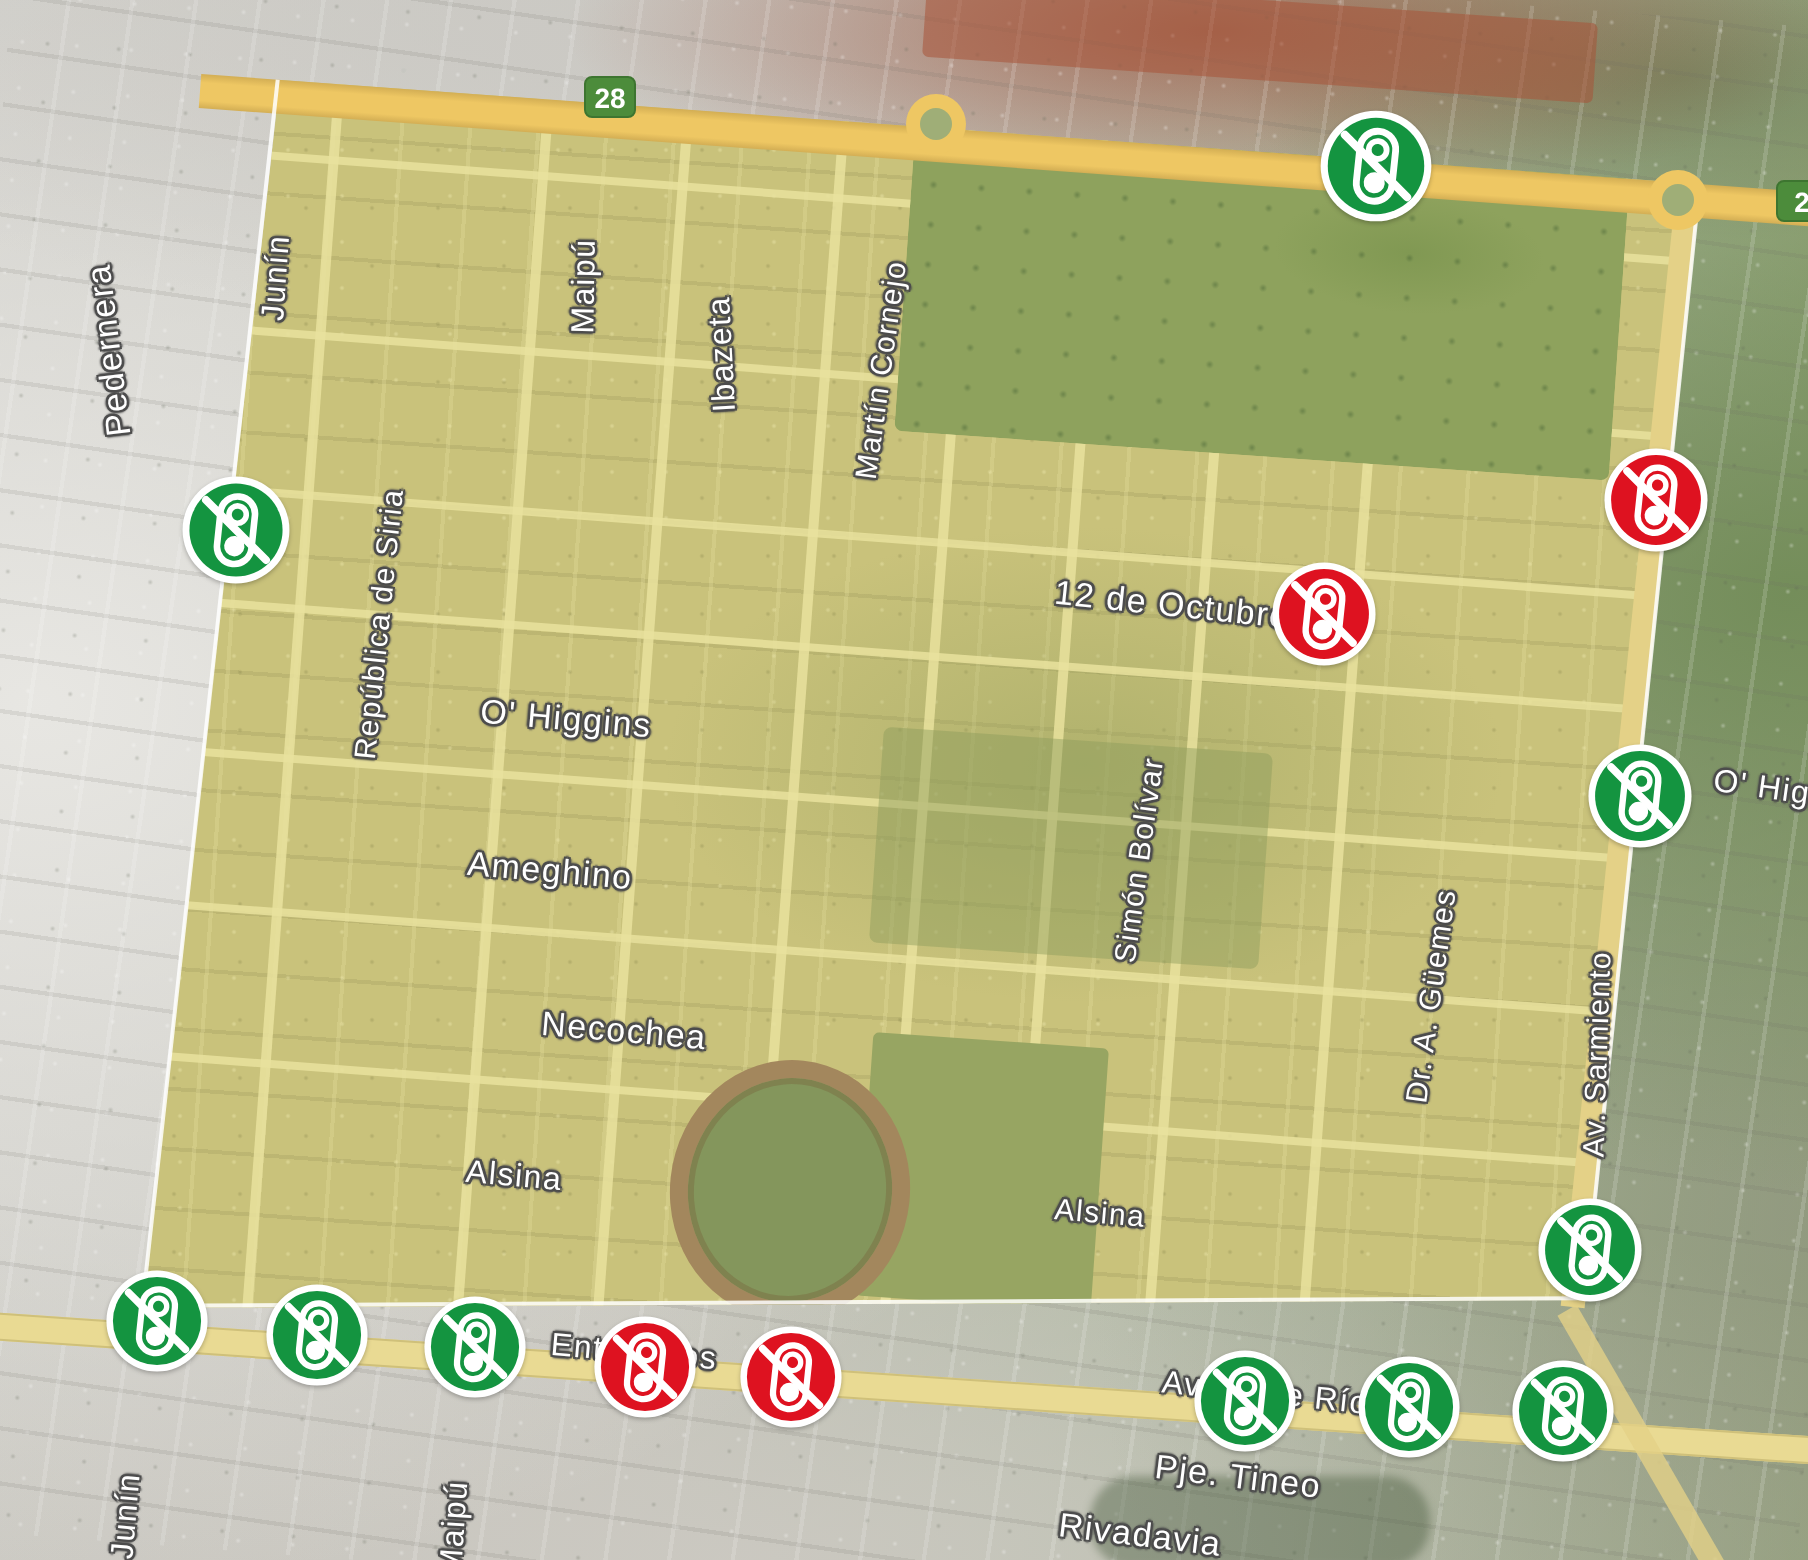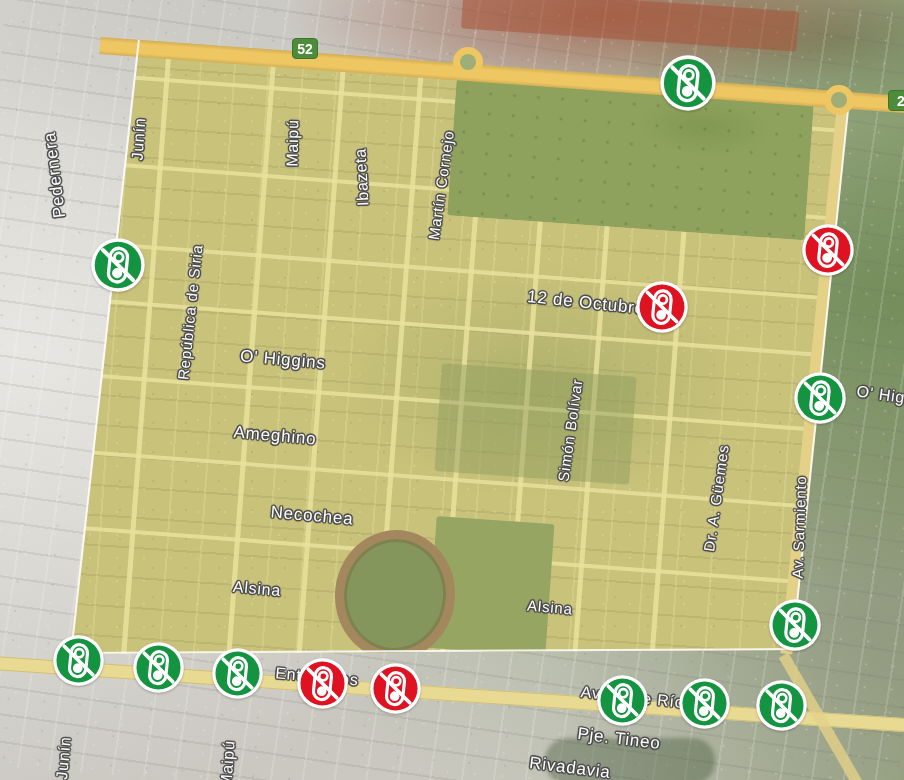--- a/index.html
+++ b/index.html
@@ -133,21 +133,21 @@
   <div class="roundabout ra-1 z6">
       <div class="island"></div>
     </div>
   <div class="roundabout ra-2 z6">
       <div class="island"></div>
     </div>
 
   <div class="patch trees-bottom z6"></div>
 
   <div class="layer z7" id="badges-layer">
-      <div class="badge" style="left: 292px; top: 38px;">52</div>
+      <div class="badge" style="left: 292px; top: 38px;">28</div>
       <div class="badge" style="left: 888px; top: 90px;">2</div>
     </div>
   <div class="layer z8" id="labels-layer">
       <div class="slabel" style="left: 55px; top: 175px; font-size: 17px; transform: translate(-50%, -50%) rotate(-97deg);">Pedernera</div>
       <div class="slabel" style="left: 139px; top: 139px; font-size: 16px; transform: translate(-50%, -50%) rotate(-86deg);">Junín</div>
       <div class="slabel" style="left: 293px; top: 143px; font-size: 16px; transform: translate(-50%, -50%) rotate(-89deg);">Maipú</div>
       <div class="slabel" style="left: 362px; top: 177px; font-size: 16px; transform: translate(-50%, -50%) rotate(-93deg);">Ibazeta</div>
       <div class="slabel" style="left: 441px; top: 185px; font-size: 15px; transform: translate(-50%, -50%) rotate(-82deg);">Martín Cornejo</div>
       <div class="slabel" style="left: 190px; top: 312px; font-size: 15px; transform: translate(-50%, -50%) rotate(-84deg);">República de Siria</div>
       <div class="slabel" style="left: 586px; top: 303px; font-size: 17px; transform: translate(-50%, -50%) rotate(6deg);">12 de Octubre</div>

